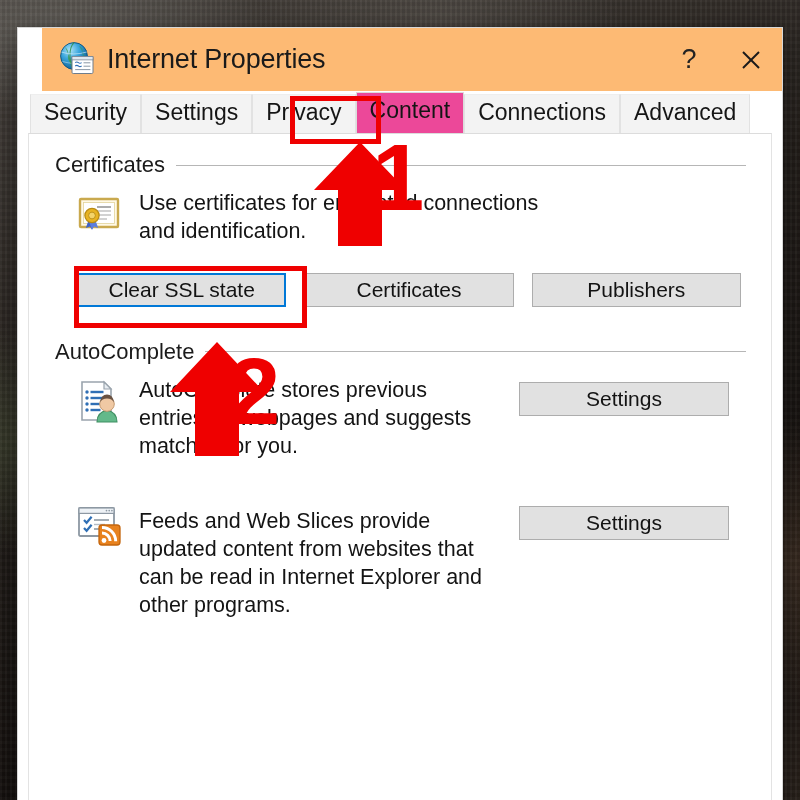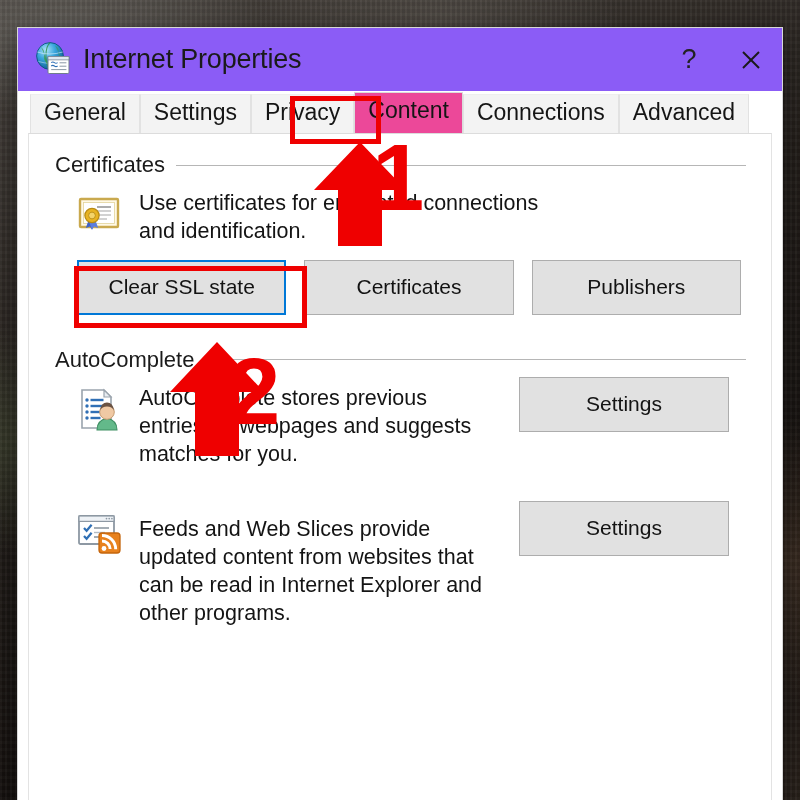--- a/index.html
+++ b/index.html
@@ -51,25 +51,26 @@
     border: 1px solid #d7d7d7;
     box-shadow: 0 0 0 1px rgba(0,0,0,0.06), 0 8px 26px rgba(0,0,0,0.45);
     box-sizing: border-box;
     overflow: hidden;
   }
 
   
   .titlebar {
     position: relative;
     height: 63px;
-    background: #8b5cf6;
+    background: #fdba74;
     display: flex;
     align-items: center;
     padding-left: 16px;
     box-sizing: border-box;
+    margin-left: 24px;
   }
   .app-icon {
     width: 38px;
     height: 38px;
     position: relative;
     flex: 0 0 auto;
     margin-right: 11px;
   }
   .title-text {
     font-size: 27px;
@@ -182,27 +183,28 @@
   .btn-row {
     display: flex;
     gap: 18px;
     padding: 14px 30px 0 48px;
   }
   .win-btn {
     background: #e1e1e1;
     border: 1px solid #adadad;
     font-size: 21px;
     color: #131313;
-    height: 55px;
+    height: 34px;
     display: flex;
     align-items: center;
     justify-content: center;
     box-sizing: border-box;
     cursor: default;
     font-family: "Liberation Sans", sans-serif;
+    margin-top: 13px;
   }
   .win-btn.focused {
     border: 2px solid #0078d7;
     background: #e1e1e1;
   }
   .btn-clear { width: 216px; }
   .btn-certs { width: 216px; }
   .btn-pub   { width: 216px; }
   .btn-settings { width: 210px; }
 
@@ -285,21 +287,21 @@
         <div class="tb-btn close">
           <svg width="26" height="26" viewBox="0 0 26 26">
             <line x1="5" y1="5" x2="21" y2="21" stroke="#1a1a1a" stroke-width="1.9"></line>
             <line x1="21" y1="5" x2="5" y2="21" stroke="#1a1a1a" stroke-width="1.9"></line>
           </svg>
         </div>
       </div>
     </div>
 
     <div class="tabstrip">
-      <div class="tab">General</div>
+      <div class="tab">Security</div>
       <div class="tab">Settings</div>
       <div class="tab">Privacy</div>
       <div class="tab active">Content</div>
       <div class="tab">Connections</div>
       <div class="tab">Advanced</div>
     </div>
 
     <div class="panel">
 
       <div class="group" style="padding-top:18px;">

